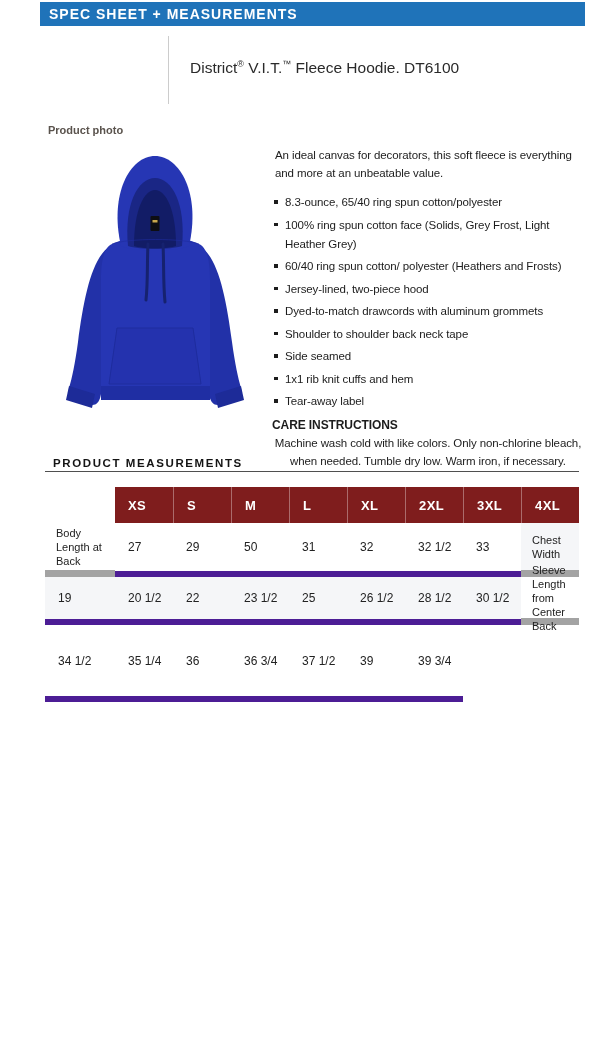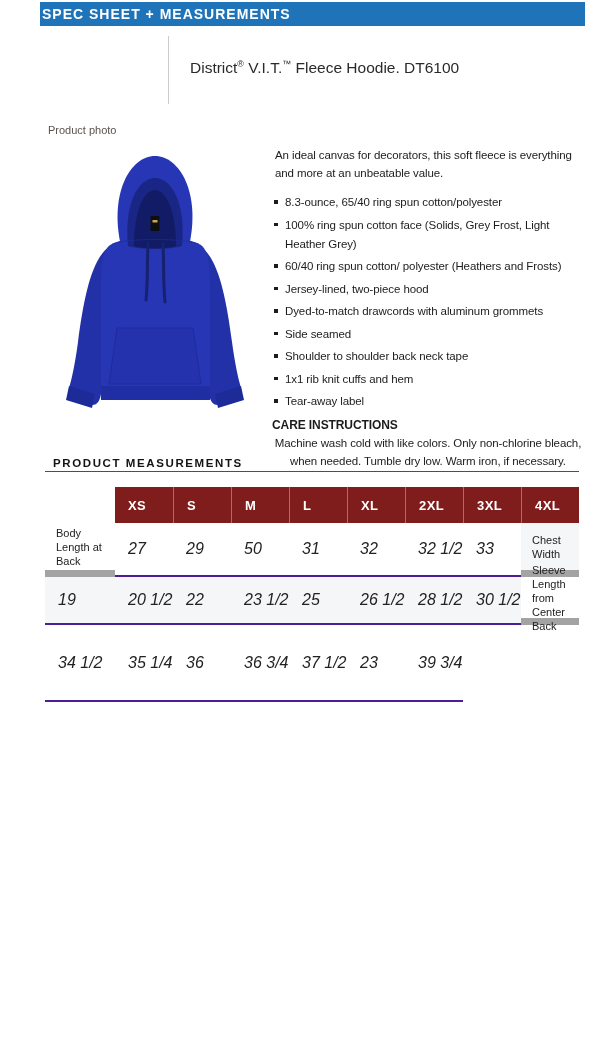--- a/index.html
+++ b/index.html
@@ -6,41 +6,41 @@
   html,body { background:#ffffff; }
   body { font-family:"Liberation Sans", sans-serif; color:#1d1d1d; }
   .page {
     position:relative; width:612px; height:1060px; background:#ffffff;
     overflow:hidden; margin:0 auto;
   }
 
   
   .banner {
     position:absolute; left:40px; top:2px; width:545px; height:24px;
-    background:#1f73b9; display:flex; align-items:center; padding-left:2px;
+    background:#1f73b9; display:flex; align-items:center; padding-left:9px;
   }
   .banner-label {
     color:#ffffff; font-weight:bold; font-size:14px; letter-spacing:1px;
     white-space:pre;
   }
 
   
   .title-vline {
     position:absolute; left:168px; top:36px; width:1px; height:68px;
     background:#cccccc;
   }
   .doc-title {
     position:absolute; left:190px; top:59px; font-size:15.5px; color:#2a2a2a;
     white-space:pre;
   }
   .doc-title .sup { font-size:9px; vertical-align:super; line-height:0; }
 
   
   .photo-label {
-    position:absolute; left:48px; top:124px; font-size:11px; font-weight:normal;
+    position:absolute; left:48px; top:124px; font-size:11px; font-weight:bold;
     color:#5a534d;
   }
   .hoodie-wrap { position:absolute; left:56px; top:144px; width:198px; height:272px; }
 
   
   .desc {
     position:absolute; left:272px; top:146px; width:312px;
     font-size:11.5px; letter-spacing:-0.1px; color:#1c1c1c;
   }
   .desc .line { line-height:18px; white-space:nowrap; }
@@ -78,22 +78,22 @@
     letter-spacing:0.4px; display:flex; align-items:center; padding-left:13px;
   }
   .th.sep { border-left:1px solid rgba(255,255,255,0.35); }
   .th-corner { background:transparent; }
   .tlabel {
     display:flex; align-items:center; padding-left:11px; padding-right:4px;
     font-size:11px; line-height:14px; color:#222222;
     border-bottom:7px solid #a3a3a3;
   }
   .tcell {
-    display:flex; align-items:center; padding-left:13px; font-size:16px;
-    color:#222222; border-bottom:2px solid #4c1d95; white-space:nowrap;font-style:italic;
+    display:flex; align-items:center; padding-left:13px; font-size:12px;
+    color:#222222; border-bottom:6px solid #4c1d95; white-space:nowrap;
   }
   .r2 { background:#f5f6f8; }
 </style>
 </head>
 <body>
 
 <div class="page">
 
   <div class="banner">
     <span class="banner-label">SPEC SHEET + MEASUREMENTS</span>
@@ -160,25 +160,25 @@
     <div class="bullet-item">
       <span class="dot"></span>
       <span class="btext"><span class="line">Jersey-lined, two-piece hood</span></span>
     </div>
     <div class="bullet-item">
       <span class="dot"></span>
       <span class="btext"><span class="line">Dyed-to-match drawcords with aluminum grommets</span></span>
     </div>
     <div class="bullet-item">
       <span class="dot"></span>
+      <span class="btext"><span class="line">Shoulder to shoulder back neck tape</span></span>
+    </div>
+    <div class="bullet-item">
+      <span class="dot"></span>
       <span class="btext"><span class="line">Side seamed</span></span>
-    </div>
-    <div class="bullet-item">
-      <span class="dot"></span>
-      <span class="btext"><span class="line">Shoulder to shoulder back neck tape</span></span>
     </div>
     <div class="bullet-item">
       <span class="dot"></span>
       <span class="btext"><span class="line">1x1 rib knit cuffs and hem</span></span>
     </div>
     <div class="bullet-item">
       <span class="dot"></span>
       <span class="btext"><span class="line">Tear-away label</span></span>
     </div>
 
@@ -222,17 +222,17 @@
     <div class="tcell r2">26 1/2</div>
     <div class="tcell r2">28 1/2</div>
     <div class="tcell r2">30 1/2</div>
 
     <div class="tlabel">Sleeve Length from Center Back</div>
     <div class="tcell">34 1/2</div>
     <div class="tcell">35 1/4</div>
     <div class="tcell">36</div>
     <div class="tcell">36 3/4</div>
     <div class="tcell">37 1/2</div>
-    <div class="tcell">23</div>
+    <div class="tcell">39</div>
     <div class="tcell">39 3/4</div>
   </div>
 
 </div>
 
 </body></html>

